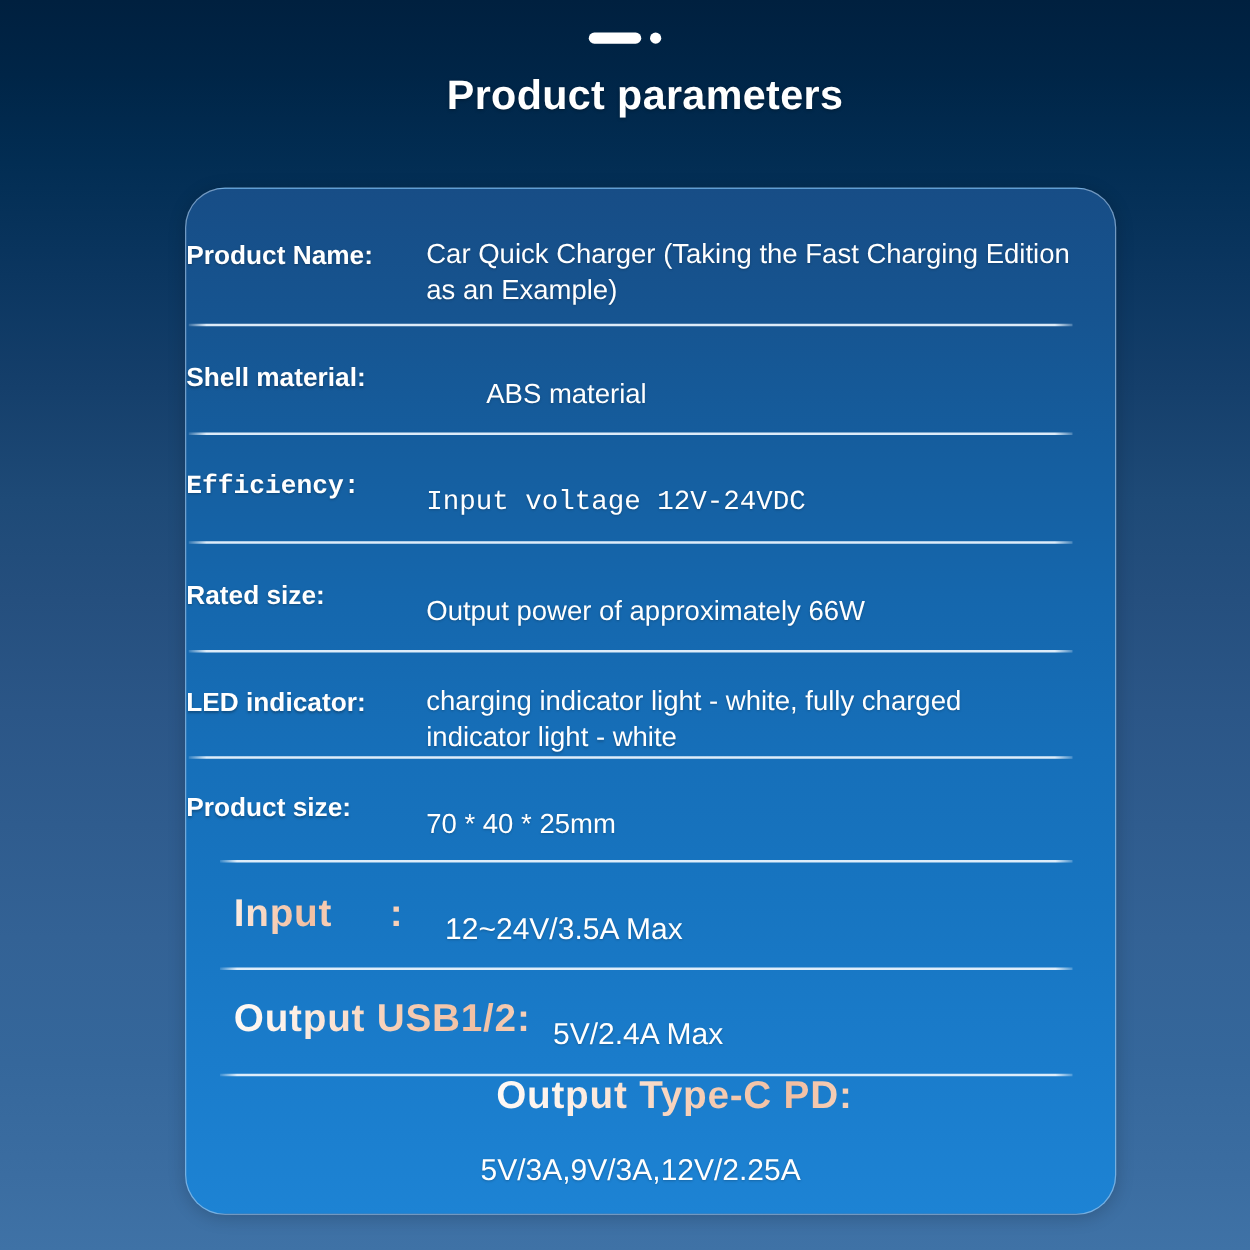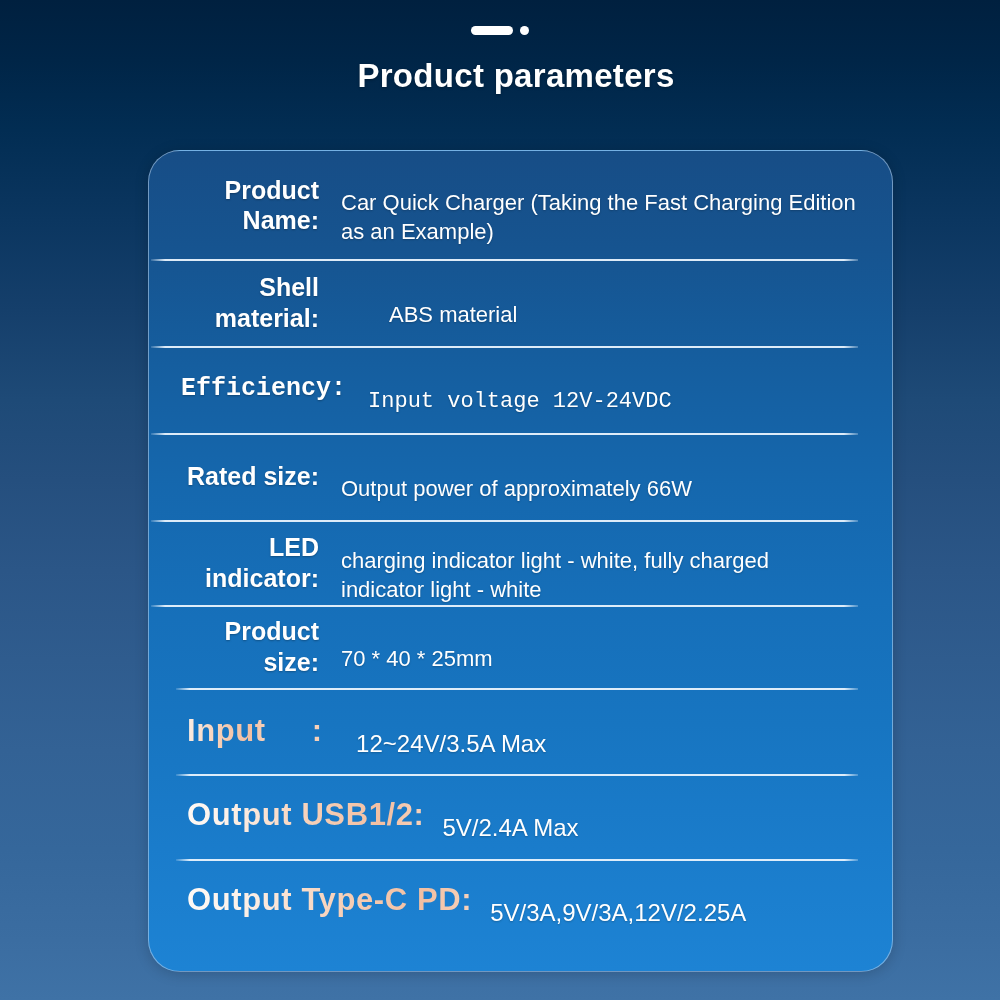--- a/index.html
+++ b/index.html
@@ -67,28 +67,26 @@
   }
 
   .row {
     position:relative;
     display:flex;
     align-items:center;
     width:100%;
   }
   .row-label {
     flex:0 0 192px;
-    text-align:right;
     padding-right:22px;
     font-weight:bold;
-    font-size:25px;
+    font-size:21px;
     color:#ffffff;
     line-height:1.22;
     text-shadow:0 1px 2px rgba(0,0,0,.28);
-    padding-left:32px;
   }
   .row-value {
     flex:1 1 auto;
     font-size:22px;
     font-weight:normal;
     color:#ffffff;
     line-height:1.30;
     padding-right:34px;
     text-shadow:0 1px 2px rgba(0,0,0,.22);
     margin-top:26px;
@@ -191,18 +189,18 @@
     <div class="row-value" style="padding-left:34px;">12~24V/3.5A Max</div>
   </div>
   <div class="divider inset" style="top:623px;"></div>
 
   <div class="row spec" style="height:84px;">
     <div class="row-label">Output USB1/2:</div>
     <div class="row-value">5V/2.4A Max</div>
   </div>
   <div class="divider inset" style="top:708px;"></div>
 
-  <div class="row spec" style="height:85px;">
+  <div class="row spec" style="height:85px;flex-direction:column;">
     <div class="row-label">Output Type-C PD:</div>
     <div class="row-value">5V/3A,9V/3A,12V/2.25A</div>
   </div>
 
 </div>
 
 </body></html>

